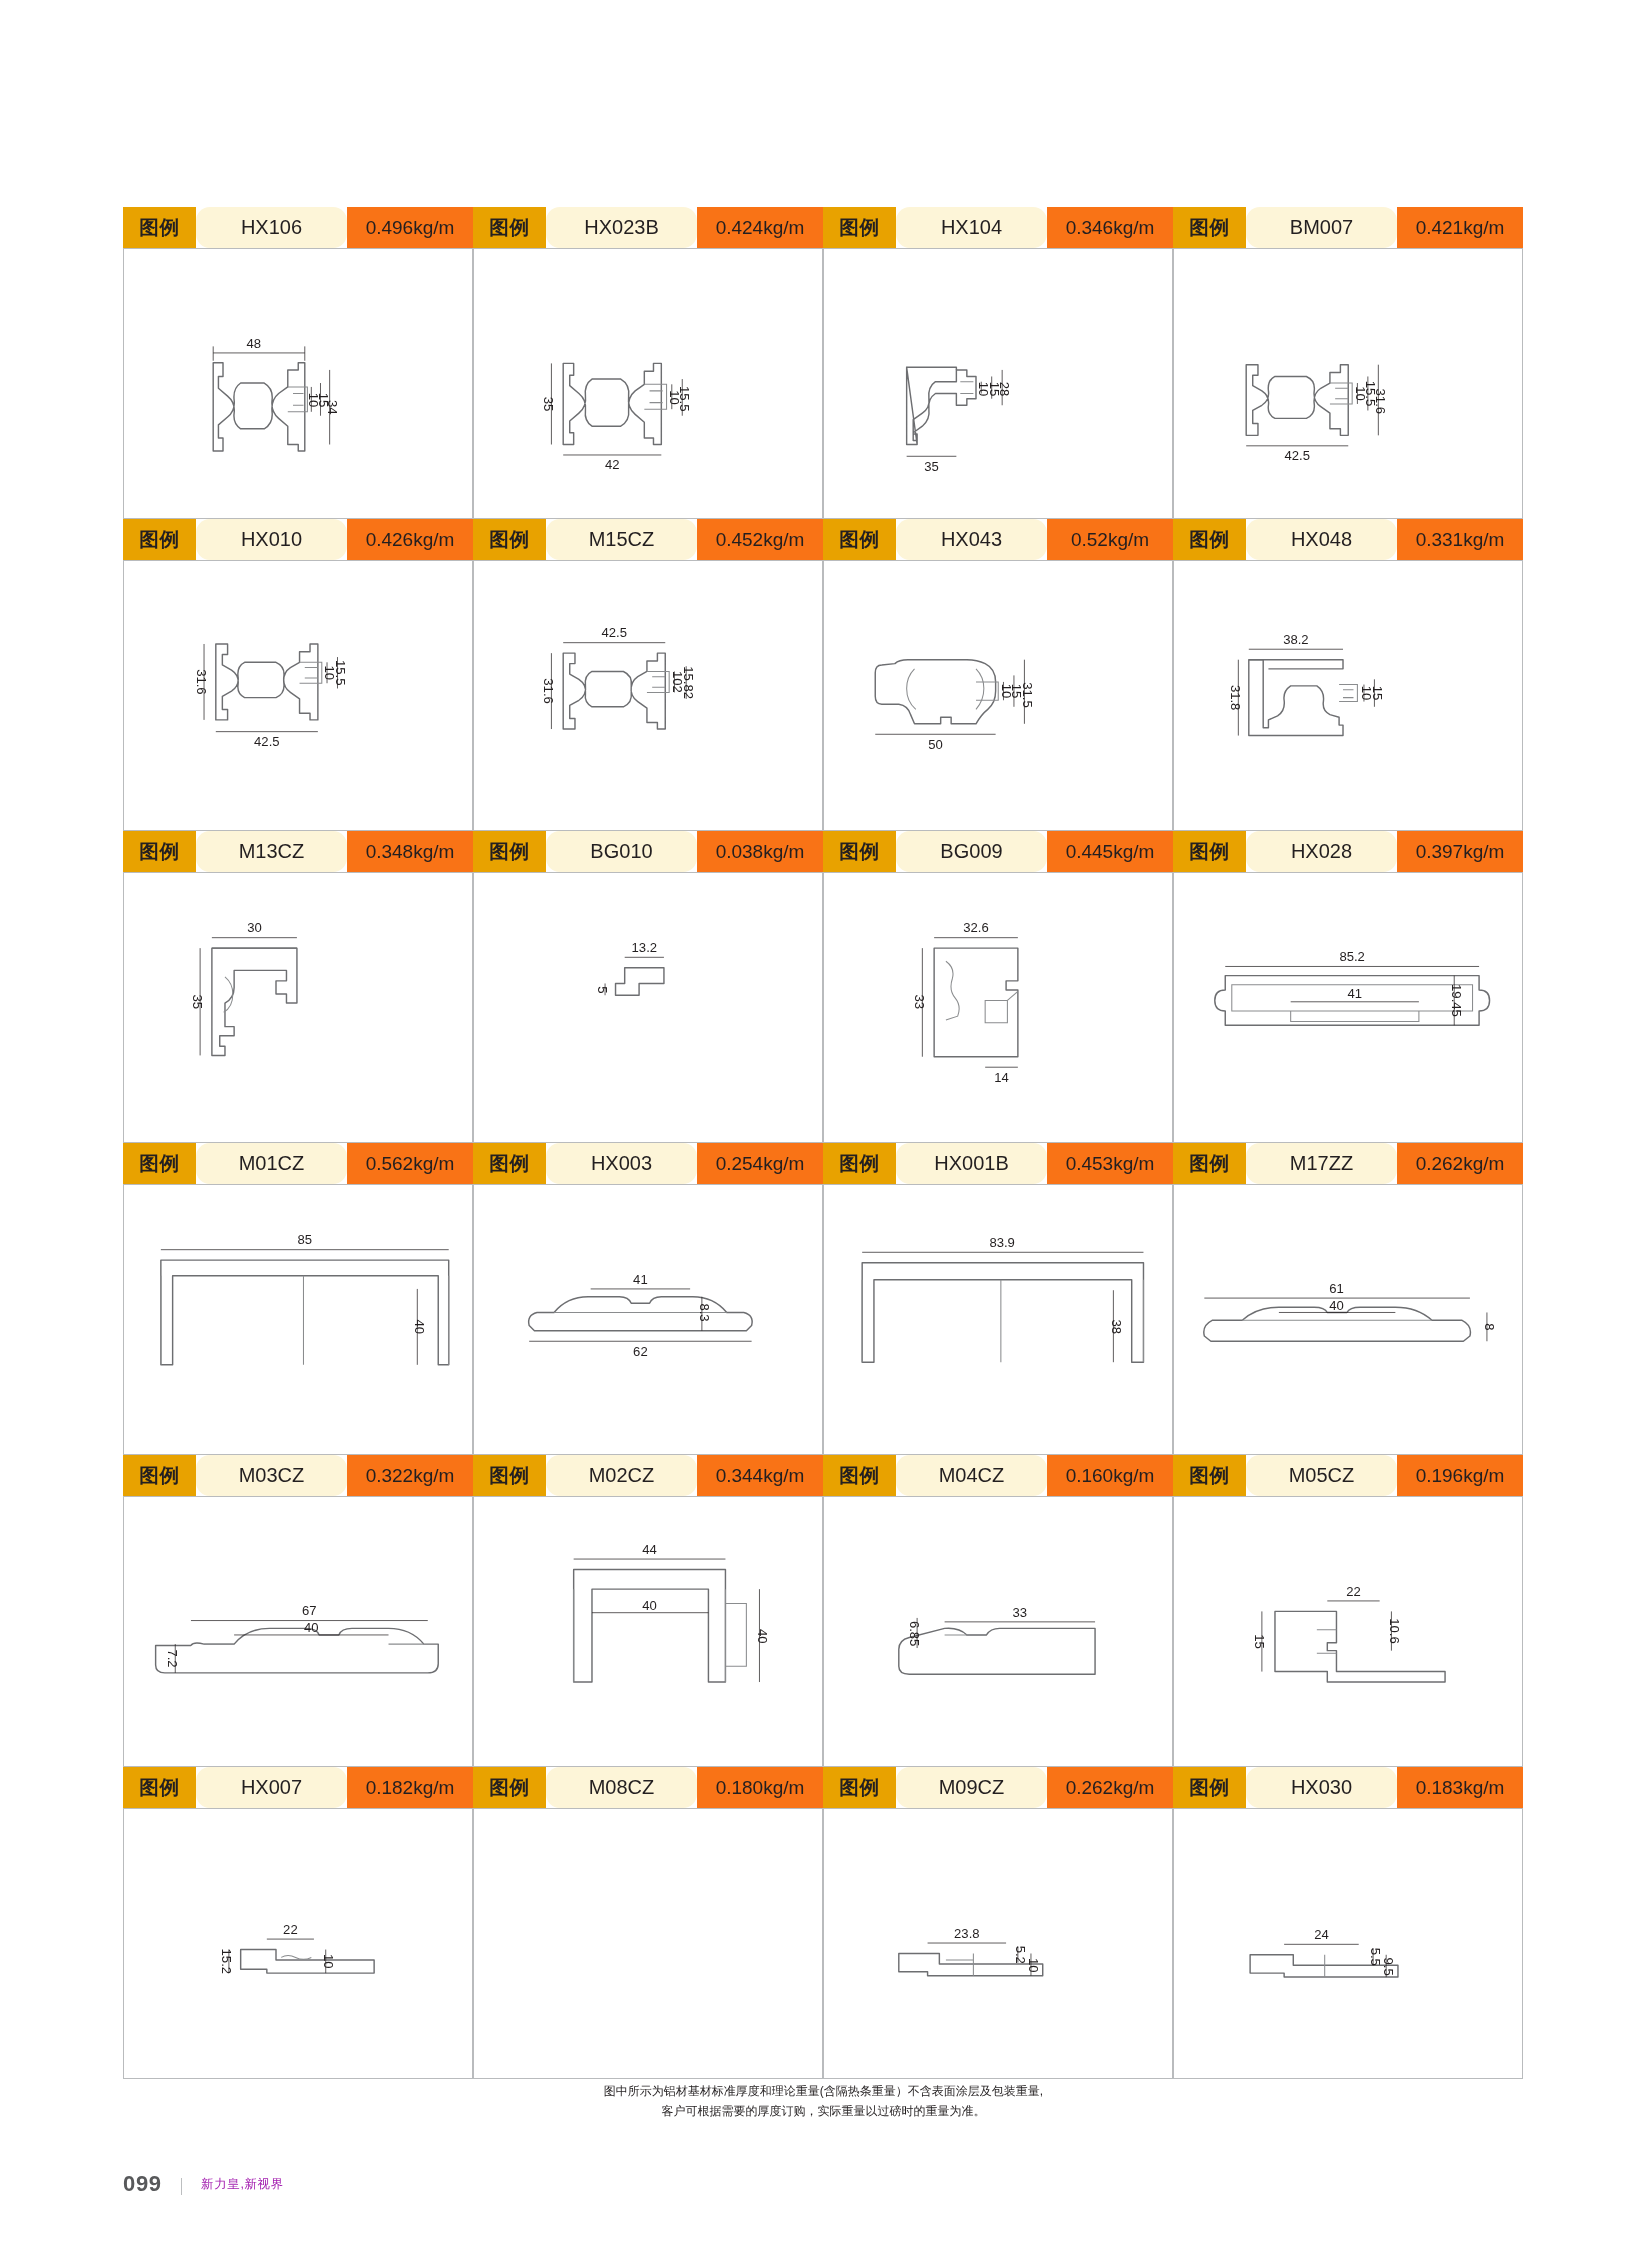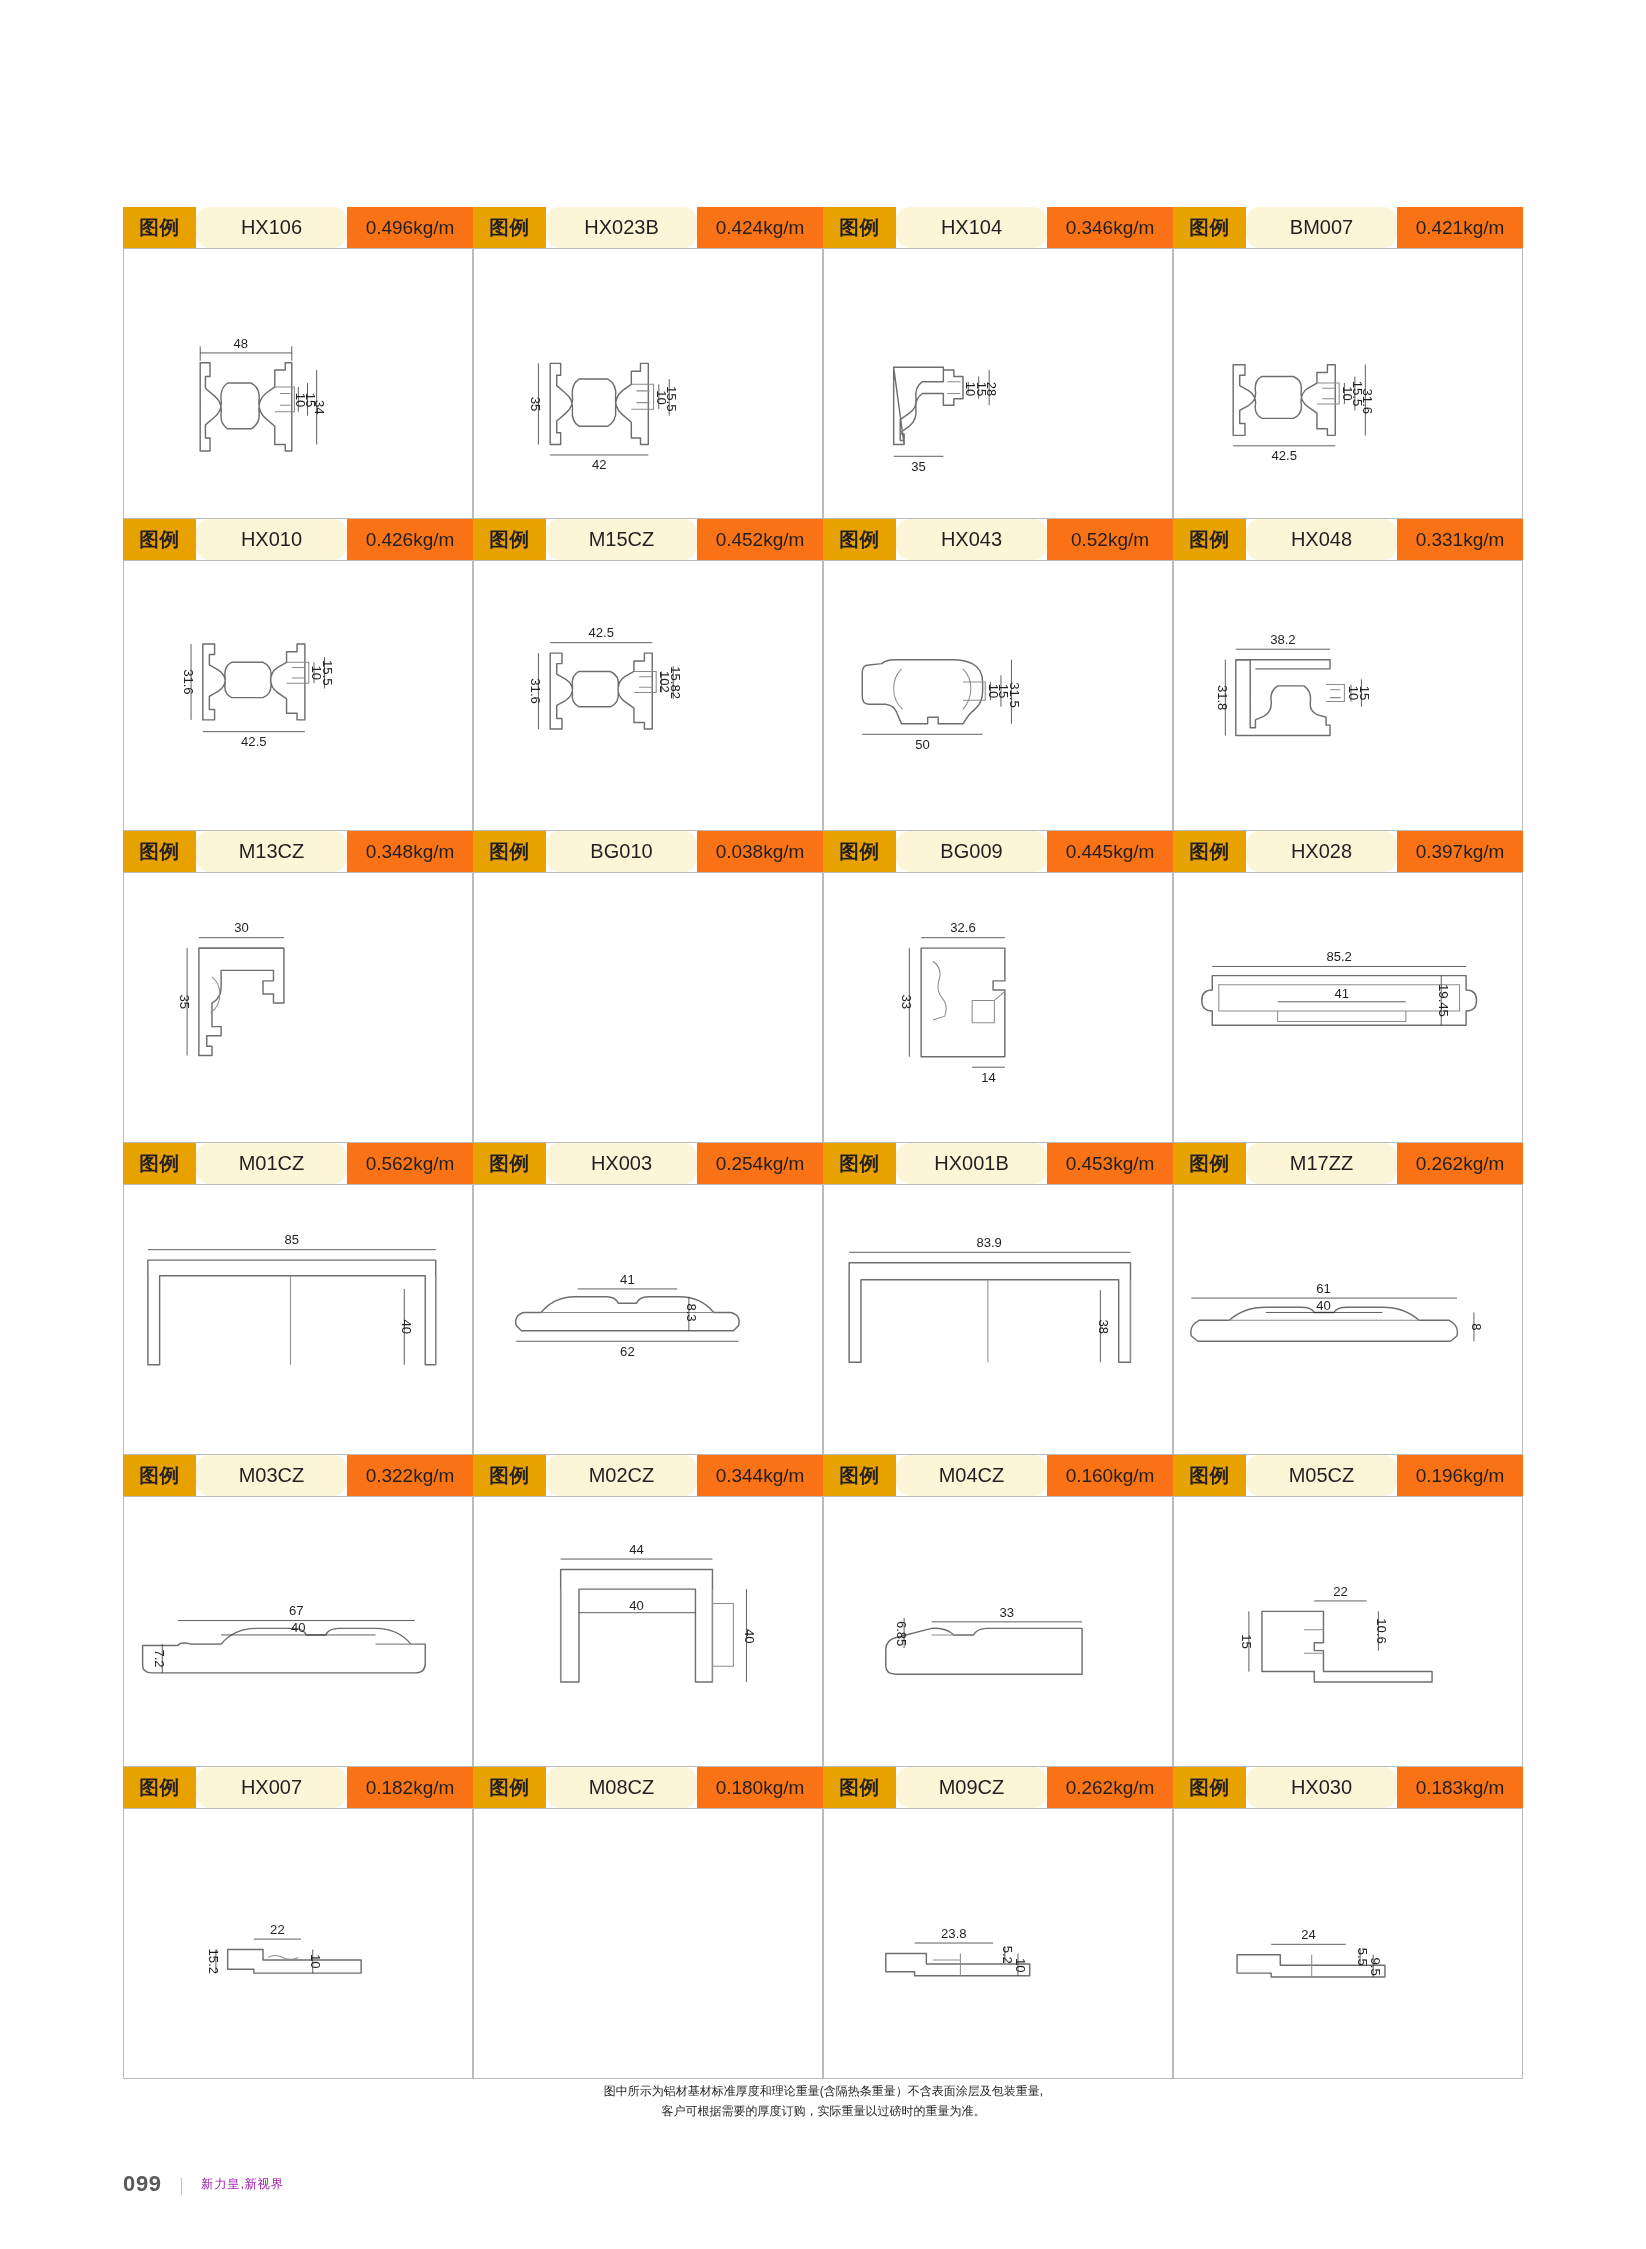--- a/index.html
+++ b/index.html
@@ -59,21 +59,21 @@
   }
   .hdr .wt{
     width:126px;
     background:#f97316;
     color:#231f20;
     font-size:19px;
     display:flex;align-items:center;justify-content:center;
   }
   .draw{
     position:absolute;
-    left:0;top:41px;
+    left:13px;top:41px;
     width:350px;height:272px;
     overflow:hidden;
   }
   .draw svg{display:block;width:350px;height:272px;}
   .prof{fill:none;stroke:#6d6e71;stroke-width:2.2;stroke-linejoin:round;}
   .profthin{fill:none;stroke:#8a8c8e;stroke-width:1.6;}
   .dim{stroke:#231f20;stroke-width:1.1;}
   .dimtxt{font-family:"Liberation Sans", sans-serif;font-size:20px;fill:#231f20;}
   .dimtxt.v{writing-mode:vertical-rl;}
   .note{
@@ -329,20 +329,29 @@
       </div>
     </div>
 
     <div class="cell">
       <div class="hdr">
         <div class="tag">图例</div>
         <div class="code">BG010</div>
         <div class="wt">0.038kg/m</div>
       </div>
       <div class="frame"></div>
+      <div class="draw">
+        <svg viewBox="0 0 535 415">
+          <path class="prof" d="M212 146 L272 146 L272 170 L234 170 L234 188 L198 188 L198 170 L212 170 Z"></path>
+          <line class="dim" x1="212" y1="130" x2="272" y2="130"></line>
+          <text class="dimtxt" x="242" y="122" text-anchor="middle">13.2</text>
+          <line class="dim" x1="182" y1="170" x2="182" y2="188"></line>
+          <text class="dimtxt v" x="178" y="180" text-anchor="middle">5</text>
+        </svg>
+      </div>
     </div>
 
     <div class="cell">
       <div class="hdr">
         <div class="tag">图例</div>
         <div class="code">BG009</div>
         <div class="wt">0.445kg/m</div>
       </div>
       <div class="frame"></div>
       <div class="draw">

